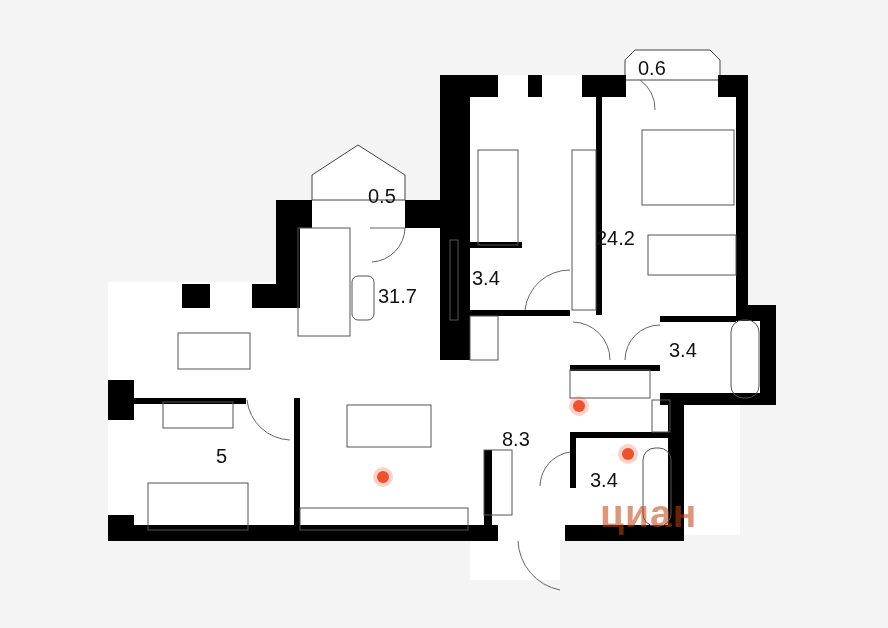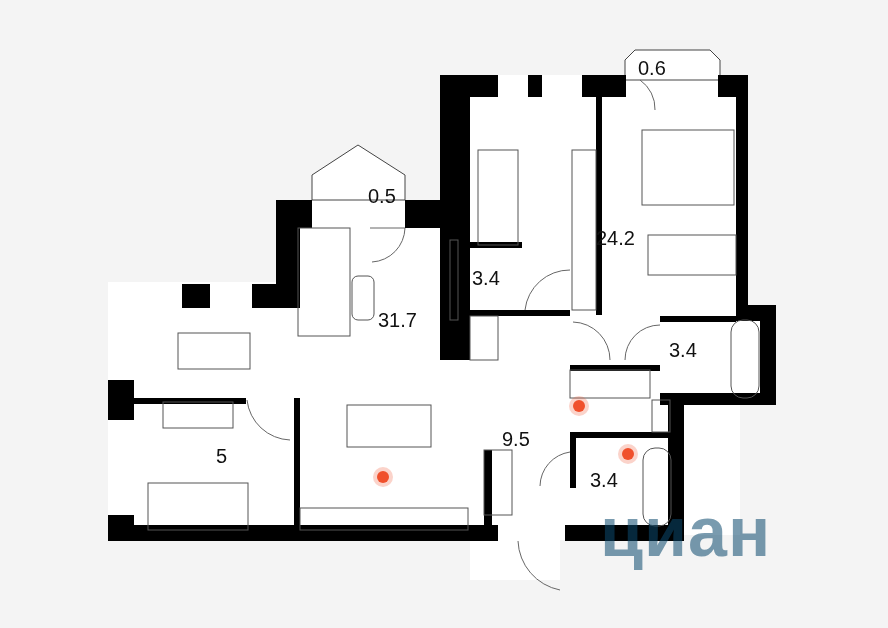--- a/index.html
+++ b/index.html
@@ -1,20 +1,20 @@
 <!DOCTYPE html>
 <html><head>
 <meta charset="utf-8">
 <style>
   html,body{margin:0;padding:0;}
   body{width:888px;height:628px;background:#f4f4f4;position:relative;overflow:hidden;font-family:"Liberation Sans",sans-serif;}
   #plan{position:absolute;left:0;top:0;width:888px;height:628px;}
   .lbl{position:absolute;font-size:20px;color:#111;line-height:1;}
   .dot{position:absolute;width:12px;height:12px;border-radius:50%;background:#f0502c;box-shadow:0 0 0 4px rgba(240,80,44,0.25);}
-  .wm{position:absolute;left:600px;top:492px;font-size:70px;color:#0c4a6e;opacity:0.55;letter-spacing:1px;font-weight:bold;}
+  .wm{position:absolute;left:600px;top:492px;font-size:39px;color:#c2410c;opacity:0.55;letter-spacing:1px;font-weight:bold;}
 </style>
 </head>
 <body>
 
 <svg id="plan" viewBox="0 0 888 628" xmlns="http://www.w3.org/2000/svg">
 
   <g fill="#ffffff">
     <rect x="108" y="282" width="360" height="258"></rect>
     <rect x="278" y="200" width="190" height="100"></rect>
     <rect x="440" y="75" width="300" height="460"></rect>
@@ -84,26 +84,26 @@
     <path d="M525 310 A45 45 0 0 1 570 270"></path>
     <path d="M573 322 A38 38 0 0 1 610 360"></path>
     <path d="M625 360 A35 35 0 0 1 660 325"></path>
     <path d="M540 486 A35 35 0 0 1 570 452"></path>
     <path d="M518 541 A52 52 0 0 0 560 590"></path>
     <path d="M640 80 A35 35 0 0 1 655 110"></path>
   </g>
 </svg>
 
 <div class="lbl" style="left:328px;top:186px;margin-left:40px;">0.5</div>
-<div class="lbl" style="left:378px;top:286px;margin-top:24px;">31.7</div>
+<div class="lbl" style="left:378px;top:286px;">31.7</div>
 <div class="lbl" style="left:472px;top:268px;">3.4</div>
 <div class="lbl" style="left:638px;top:58px;">0.6</div>
 <div class="lbl" style="left:596px;top:228px;">24.2</div>
 <div class="lbl" style="left:669px;top:340px;">3.4</div>
 <div class="lbl" style="left:216px;top:446px;">5</div>
-<div class="lbl" style="left:502px;top:429px;">9.5</div>
+<div class="lbl" style="left:502px;top:429px;">8.3</div>
 <div class="lbl" style="left:590px;top:470px;">3.4</div>
 
 <div class="dot" style="left:377px;top:471px;"></div>
 <div class="dot" style="left:573px;top:400px;"></div>
 <div class="dot" style="left:622px;top:448px;"></div>
 
 <div class="wm">циан</div>
 
 </body></html>

